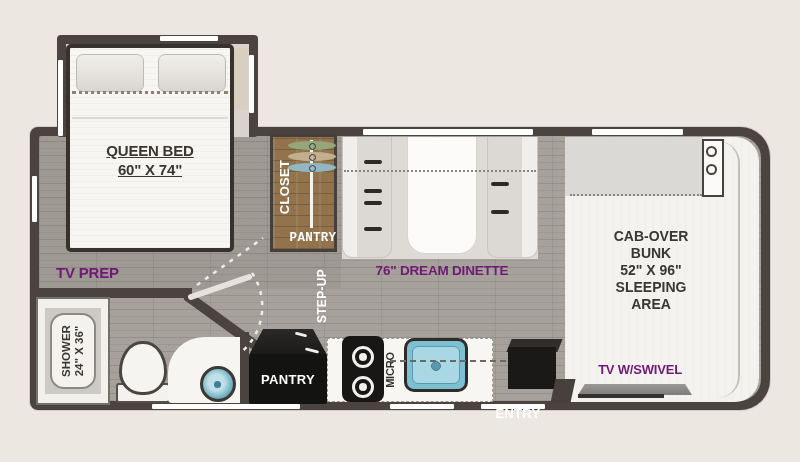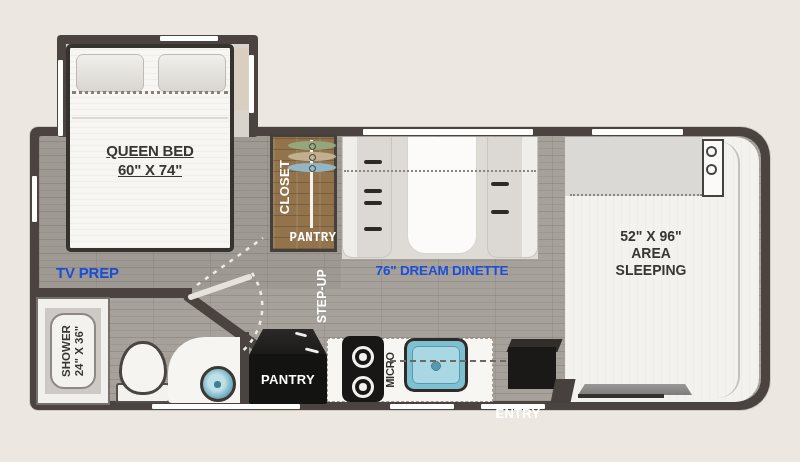--- a/index.html
+++ b/index.html
@@ -27,21 +27,21 @@
        background-image:repeating-linear-gradient(0deg, rgba(0,0,0,.03) 0 1px, transparent 1px 6px);
        border:4px solid #36322e;border-radius:5px;box-sizing:border-box;}
   .pillow{width:66px;height:36px;border-radius:7px;border:1px solid #bdb9b3;
           background:linear-gradient(180deg,#f1efeb,#d9d6d1);}
   .bed-dotted{left:72px;top:91px;width:156px;height:0;border-top:3px dotted #8a8078;}
   .bed-fold{left:72px;top:117px;width:156px;height:2px;background:#dcd8d3;}
   .bed-label{left:66px;top:141px;width:168px;text-align:center;font-weight:bold;
              font-size:15px;color:#3a3632;letter-spacing:-.2px;line-height:19px;text-decoration:underline;}
 
   
-  .lbl{font-weight:bold;color:#1d4ed8;letter-spacing:-.2px;white-space:nowrap;}
+  .lbl{font-weight:bold;color:#701a75;letter-spacing:-.2px;white-space:nowrap;}
   .lbl-white{font-weight:bold;color:#fff;letter-spacing:.3px;white-space:nowrap;}
   .tvprep{left:56px;top:264px;width:90px;font-size:15px;}
   .rot{display:flex;align-items:center;justify-content:center;}
 
   
   .closet{left:270px;top:134px;width:67px;height:118px;box-sizing:border-box;
           border:3px solid #45403c;background-color:#93734c;
           background-image:
             repeating-linear-gradient(0deg, rgba(0,0,0,.18) 0 1px, transparent 1px 11px),
             repeating-linear-gradient(90deg, rgba(255,255,255,.08) 0 2px, transparent 2px 23px);}
@@ -233,23 +233,28 @@
   </div>
 
   <div class="abs bunk"></div>
   <div class="abs bunk-top"></div>
   <div class="abs bunk-dotted"></div>
   <div class="abs windshield"></div>
   <div class="abs gauge"></div>
   <div class="abs gauge-c" style="top:146px;"></div>
   <div class="abs gauge-c" style="top:164px;"></div>
   <div class="abs bunk-lbl">
+    <div>CAB-OVER</div>
+    <div>BUNK</div>
     <div>52" X 96"</div>
+    <div>SLEEPING</div>
     <div>AREA</div>
-    <div>SLEEPING</div>
+  </div>
+  <div class="abs tv-lbl">
+    <span class="lbl">TV W/SWIVEL</span>
   </div>
   <div class="abs tv-bar"></div>
   <div class="abs tv-under"></div>
   <div class="abs corner-stub"></div>
 
   <div class="abs rot stepup-lbl">
     <span class="lbl-white" style="font-size:12px;">STEP-UP</span>
   </div>
 
   <svg class="abs overlay" viewBox="0 0 800 462">

